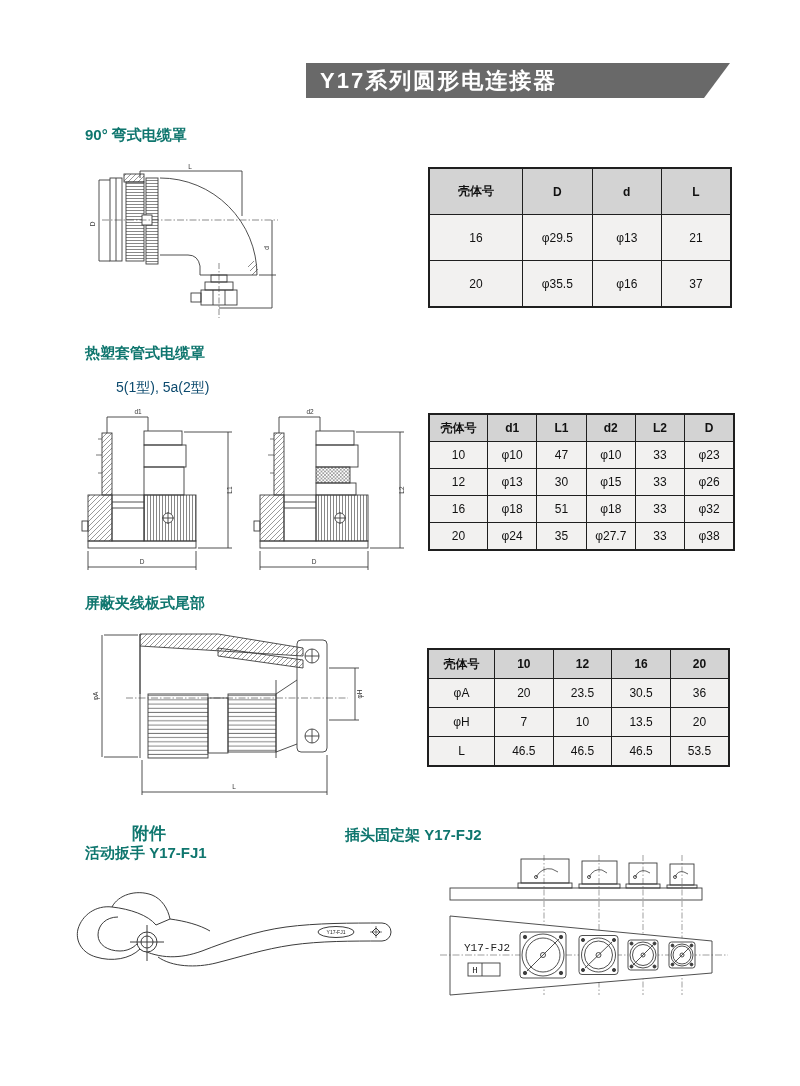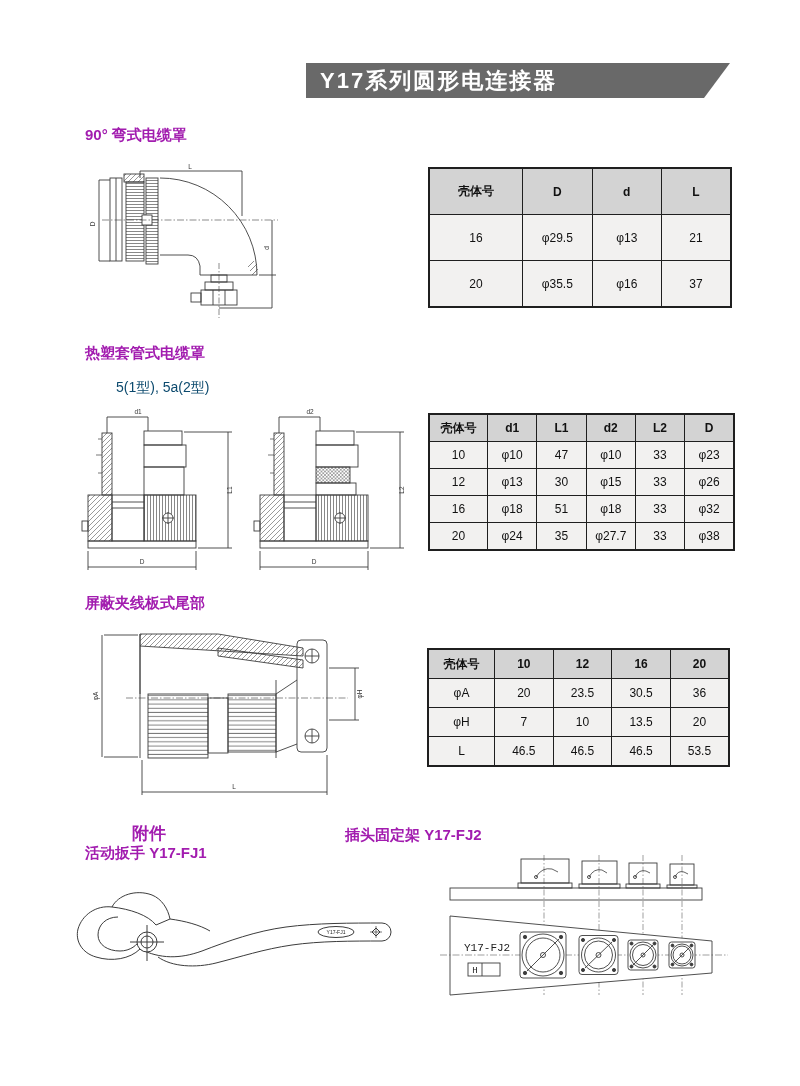--- a/index.html
+++ b/index.html
@@ -3,21 +3,21 @@
 <meta charset="utf-8">
 <style>
   html,body{margin:0;padding:0;background:#fff;}
   .page{position:relative;width:800px;height:1086px;background:#fff;overflow:hidden;
         font-family:"Liberation Sans","DejaVu Sans",sans-serif;color:#111;}
   .banner{position:absolute;left:294px;top:63px;width:424px;height:35px;
           background:var(--banner-bg,#696969);
           clip-path:polygon(0 0,100% 0,calc(100% - 26px) 100%,0 100%);
           color:#fff;font-size:22px;font-weight:bold;line-height:35px;
           padding-left:14px;box-sizing:border-box;letter-spacing:2px;margin-left:12px;}
-  .sec-title{position:absolute;font-weight:bold;font-size:15px;color:#a21caf;white-space:nowrap;}
+  .sec-title{position:absolute;font-weight:bold;font-size:15px;color:#0f766e;white-space:nowrap;}
   .sub-title{position:absolute;font-size:14px;color:#0c4a6e;white-space:nowrap;}
   .big-title{font-size:17px;margin-left:47px;}
   table.spec{position:absolute;border-collapse:collapse;table-layout:fixed;
              border:2px solid var(--table-border,#1f1f1f);font-size:12px;text-align:center;}
   table.spec th,table.spec td{border:1px solid var(--table-border,#1f1f1f);padding:0 2px;}
   table.spec th{background:var(--table-header-bg,#d3d3d3);font-weight:bold;}
   table.spec td{background:var(--table-cell-bg,#f2f1f0);}
   .t1{width:304px;} .t1 th,.t1 td{height:45px;} .t1 th:first-child{width:88px;}
   .t2{width:307px;} .t2 th,.t2 td{height:26px;} .t2 th:first-child{width:53px;}
   .t3{width:303px;} .t3 th,.t3 td{height:28px;} .t3 th:first-child{width:61px;}

